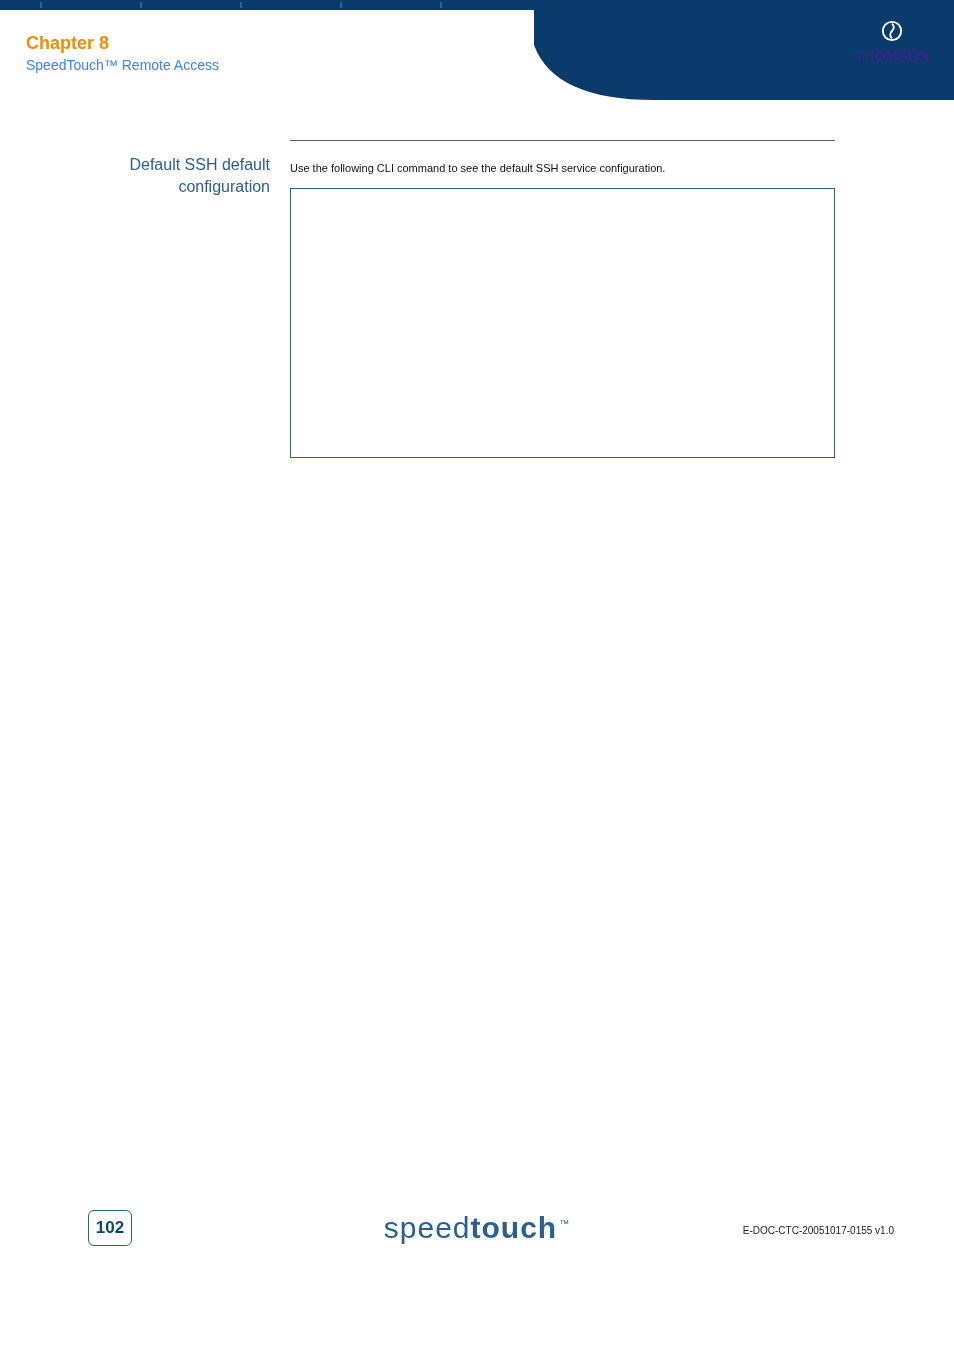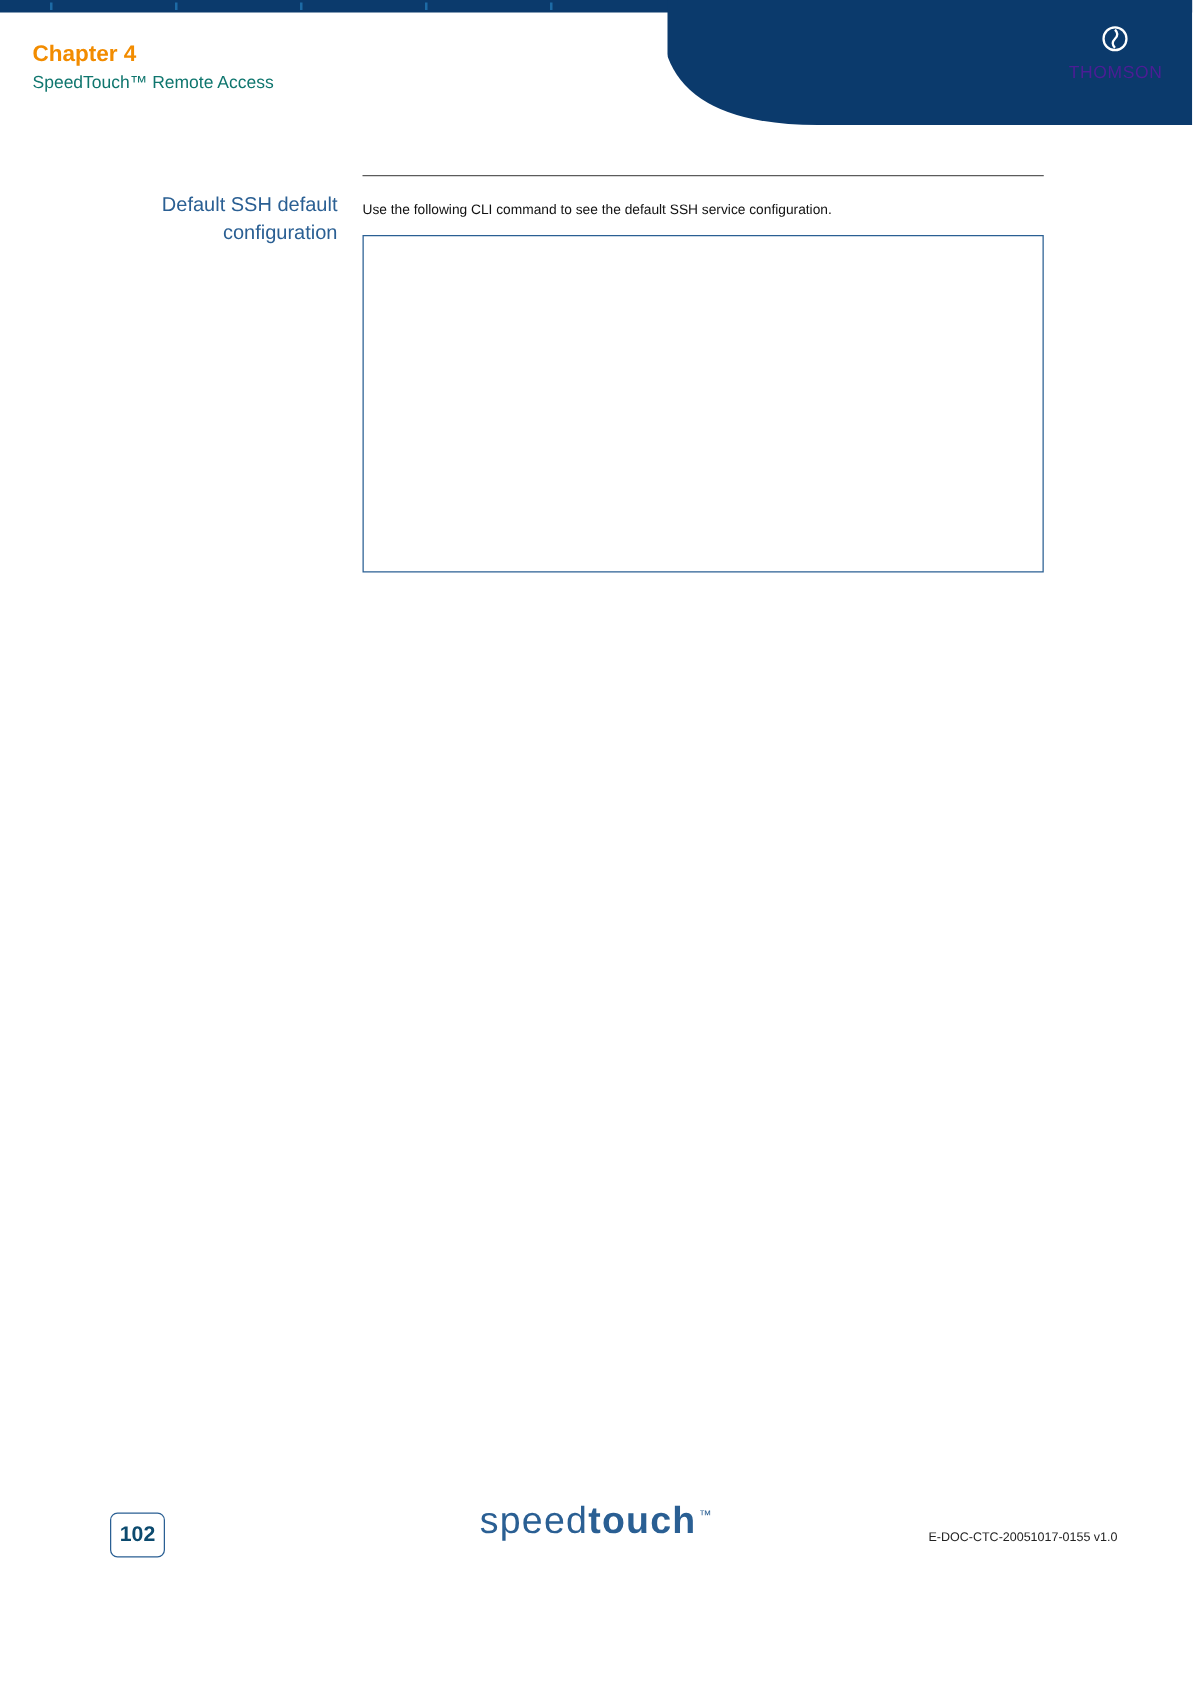--- a/index.html
+++ b/index.html
@@ -47,21 +47,21 @@
     left: 26px;
     z-index: 5;
   }
   .chapter-title {
     color: #f28c00;
     font-weight: bold;
     font-size: 18px;
     line-height: 22px;
   }
   .chapter-sub {
-    color: #0f766e;
+    color: #3b82f6;
     font-size: 14px;
     line-height: 18px;
     margin-top: 2px;
   }
   .thomson-logo {
     position: absolute;
     top: 20px;
     right: 24px;
     z-index: 10;
     text-align: center;
@@ -137,21 +137,21 @@
     display: flex;
     align-items: center;
     justify-content: center;
     color: #0c4a6e;
     font-weight: bold;
     font-size: 17px;
   }
   .brand {
     position: absolute;
     left: 50%;
-    bottom: 12px;
+    bottom: 1px;
     transform: translateX(-50%);
     color: #2a5f93;
     font-size: 30px;
     letter-spacing: 1px;
   }
   .brand .light {
     font-weight: 300;
   }
   .brand .bold {
     font-weight: 800;
@@ -180,21 +180,21 @@
       <span class="tick" style="left:40px"></span>
       <span class="tick" style="left:140px"></span>
       <span class="tick" style="left:240px"></span>
       <span class="tick" style="left:340px"></span>
       <span class="tick" style="left:440px"></span>
     </div>
     <svg class="curve" viewBox="0 0 420 100" preserveAspectRatio="none">
       <path d="M0 0 L420 0 L420 100 L120 100 Q20 100 0 45 Q-6 20 0 0 Z" fill="#0b3a6c"></path>
     </svg>
     <div class="chapter-block">
-      <div class="chapter-title">Chapter 4</div>
+      <div class="chapter-title">Chapter 8</div>
       <div class="chapter-sub">SpeedTouch™ Remote Access</div>
     </div>
     <div class="thomson-logo">
       <svg class="icon" viewBox="0 0 24 24">
         <circle cx="12" cy="12" r="10" fill="none" stroke="#fff" stroke-width="2"></circle>
         <path d="M12 4 Q16 8 12 12 Q8 16 12 20" fill="none" stroke="#fff" stroke-width="2"></path>
       </svg>
       <div class="word">THOMSON</div>
     </div>
   </div>

